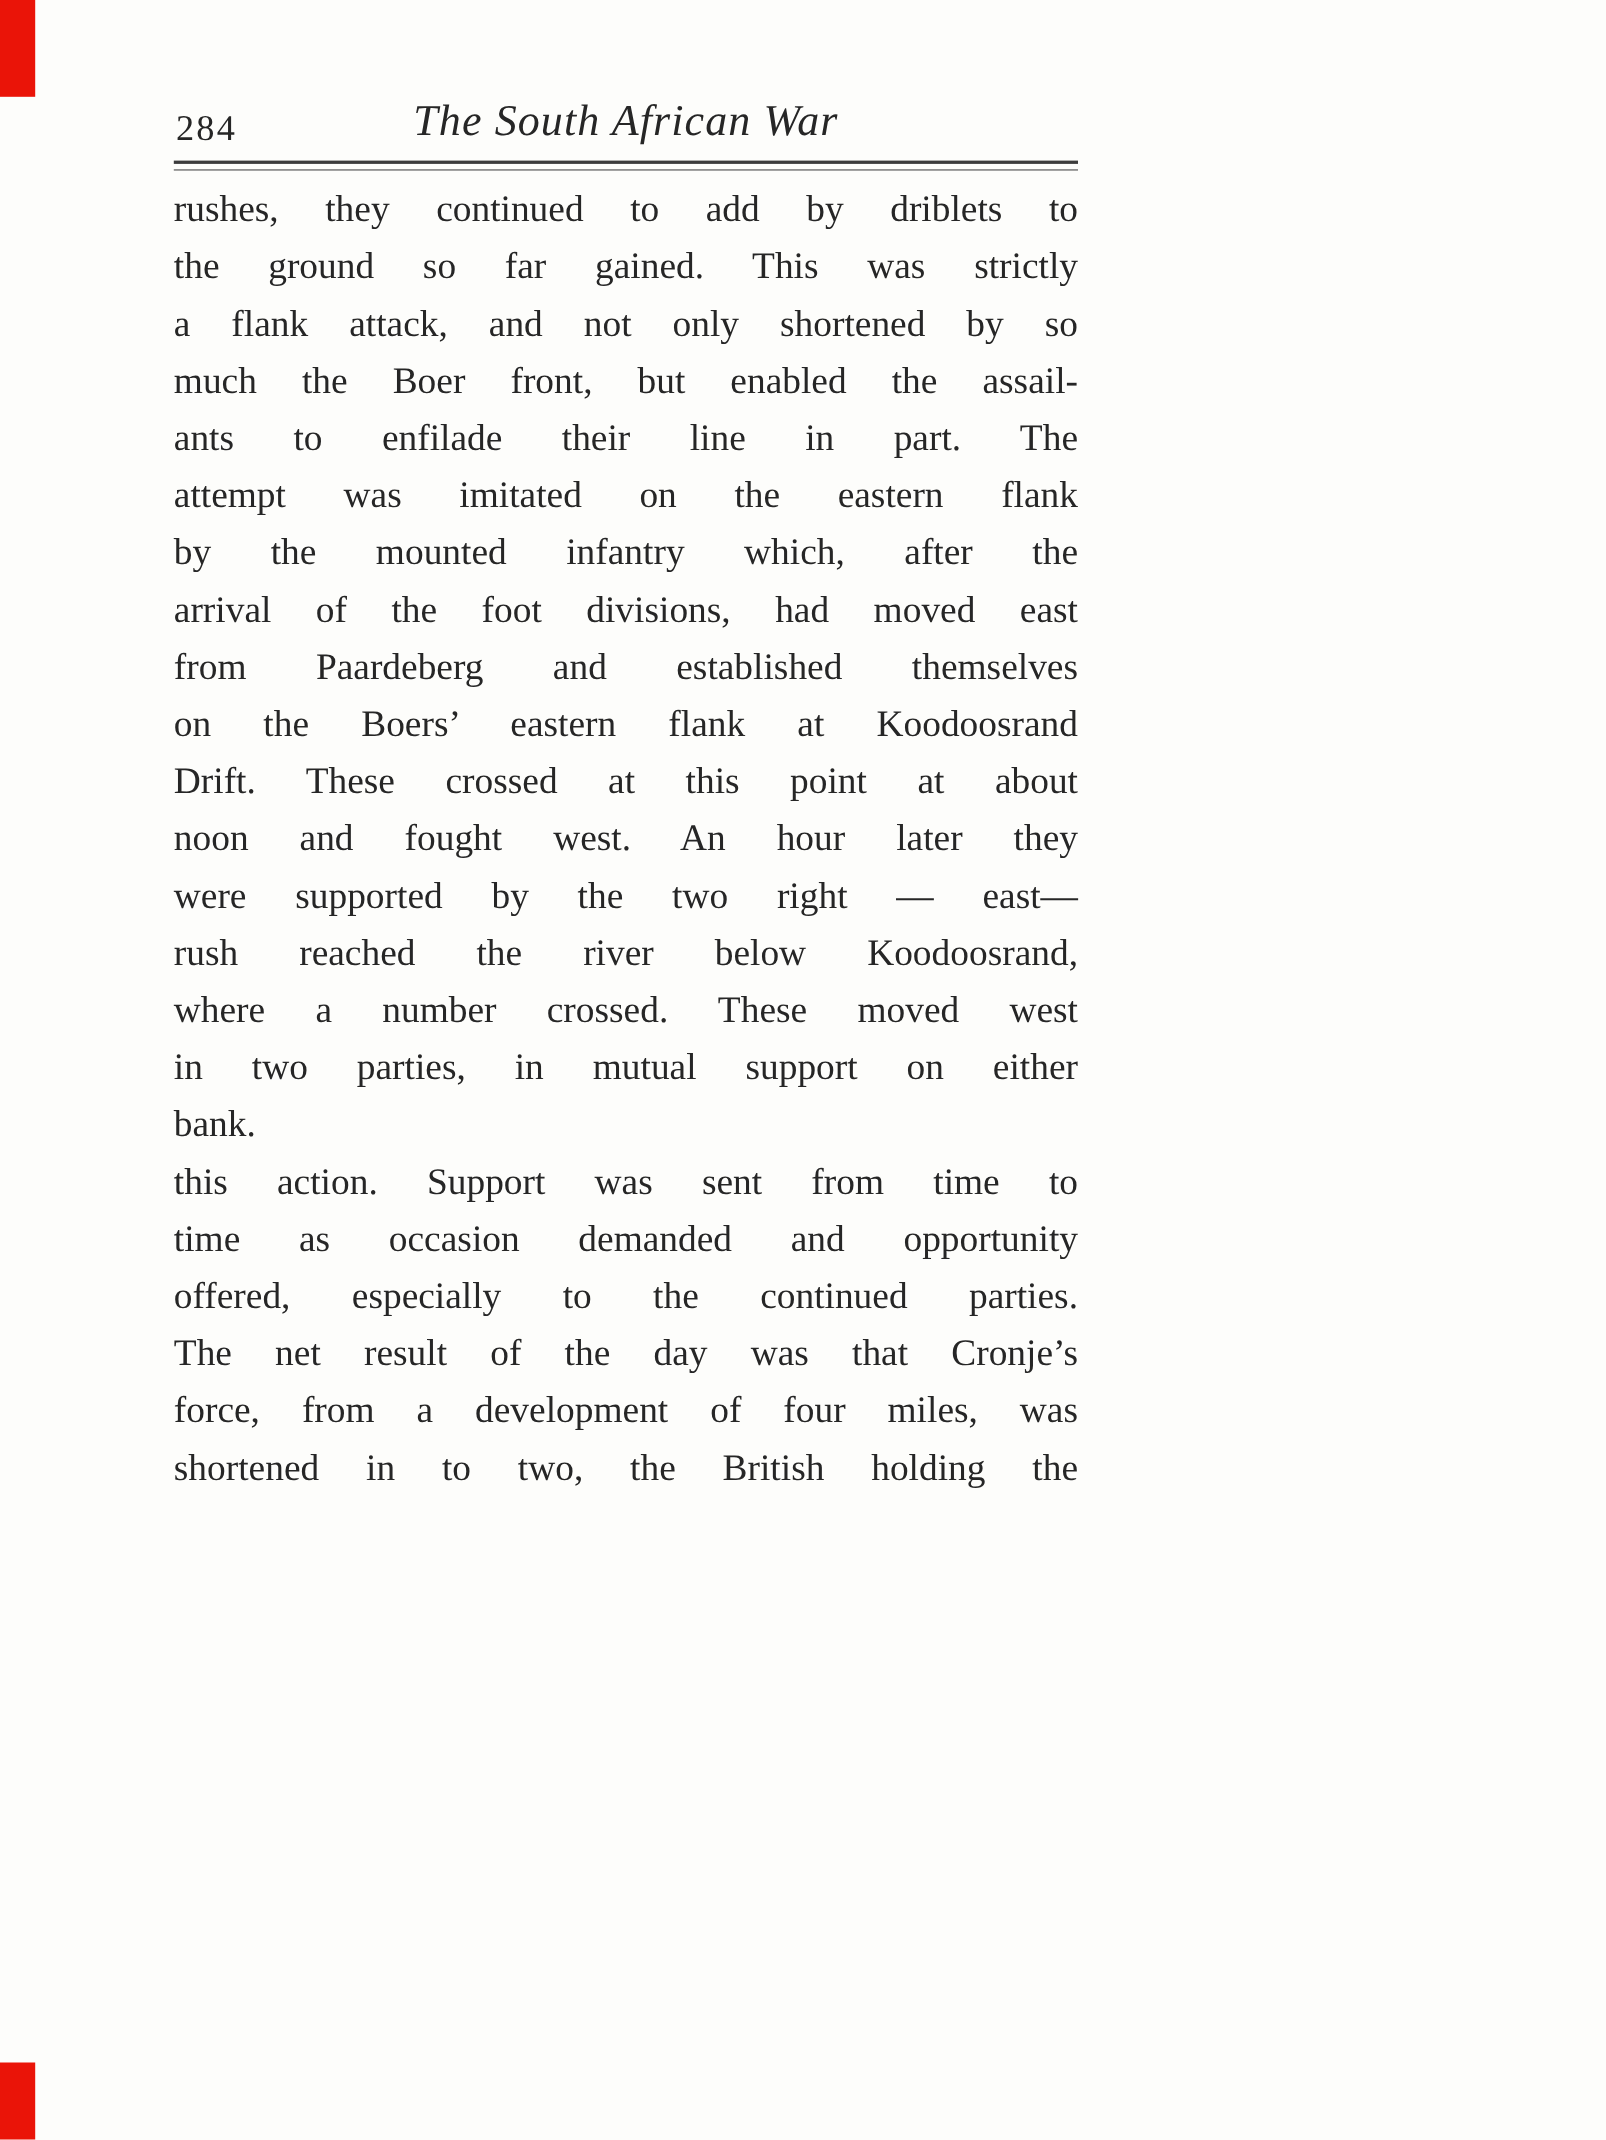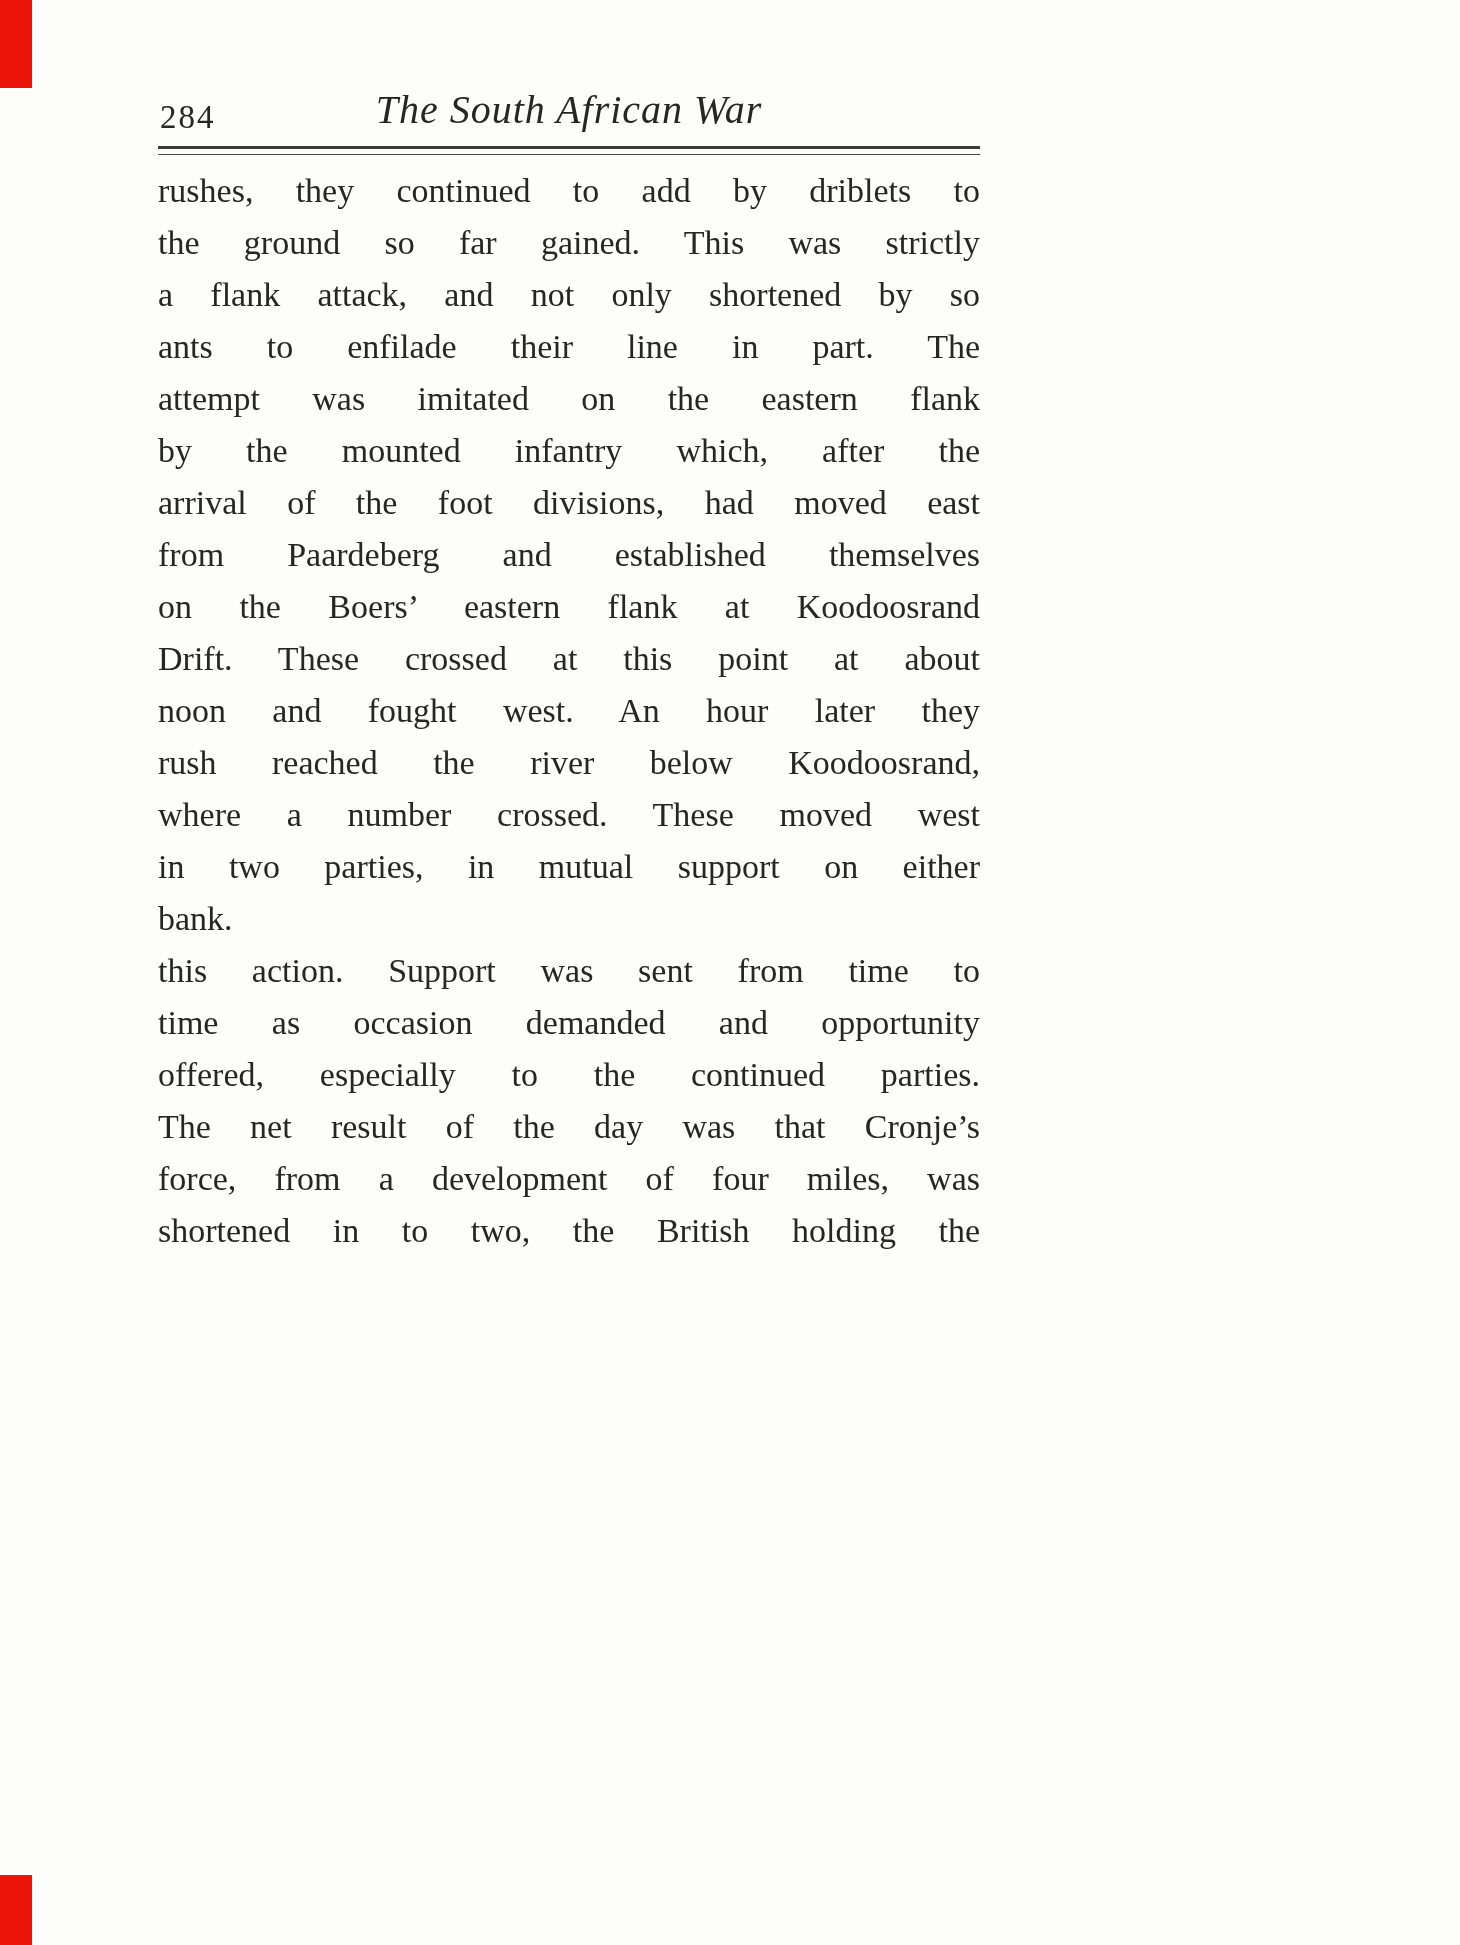--- a/index.html
+++ b/index.html
@@ -86,28 +86,30 @@
   <div class="page">
     <div class="header">
       <span class="pagenum">284</span>
       <span class="title">The South African War</span>
     </div>
     <div class="rule"></div>
     <div class="body" id="body-text">
         <div class="line">rushes, they continued to add by driblets to</div>
         <div class="line">the ground so far gained.  This was strictly</div>
         <div class="line">a flank attack, and not only shortened by so</div>
+        <div class="line">much the Boer front, but enabled the assail-</div>
         <div class="line">ants to enfilade their line in part.  The</div>
         <div class="line">attempt was imitated on the eastern flank</div>
         <div class="line">by the mounted infantry which, after the</div>
         <div class="line">arrival of the foot divisions, had moved east</div>
         <div class="line">from Paardeberg and established themselves</div>
         <div class="line">on the Boers’ eastern flank at Koodoosrand</div>
         <div class="line">Drift.  These crossed at this point at about</div>
         <div class="line">noon and fought west.  An hour later they</div>
+        <div class="line">were supported by the two right — east—</div>
         <div class="line">rush reached the river below Koodoosrand,</div>
         <div class="line">where a number crossed.  These moved west</div>
         <div class="line">in two parties, in mutual support on either</div>
         <div class="line noj">bank.</div>
         <div class="line">this action.  Support was sent from time to</div>
         <div class="line">time as occasion demanded and opportunity</div>
         <div class="line">offered, especially to the continued parties.</div>
         <div class="line">The net result of the day was that Cronje’s</div>
         <div class="line">force, from a development of four miles, was</div>
         <div class="line">shortened in to two, the British holding the</div>

